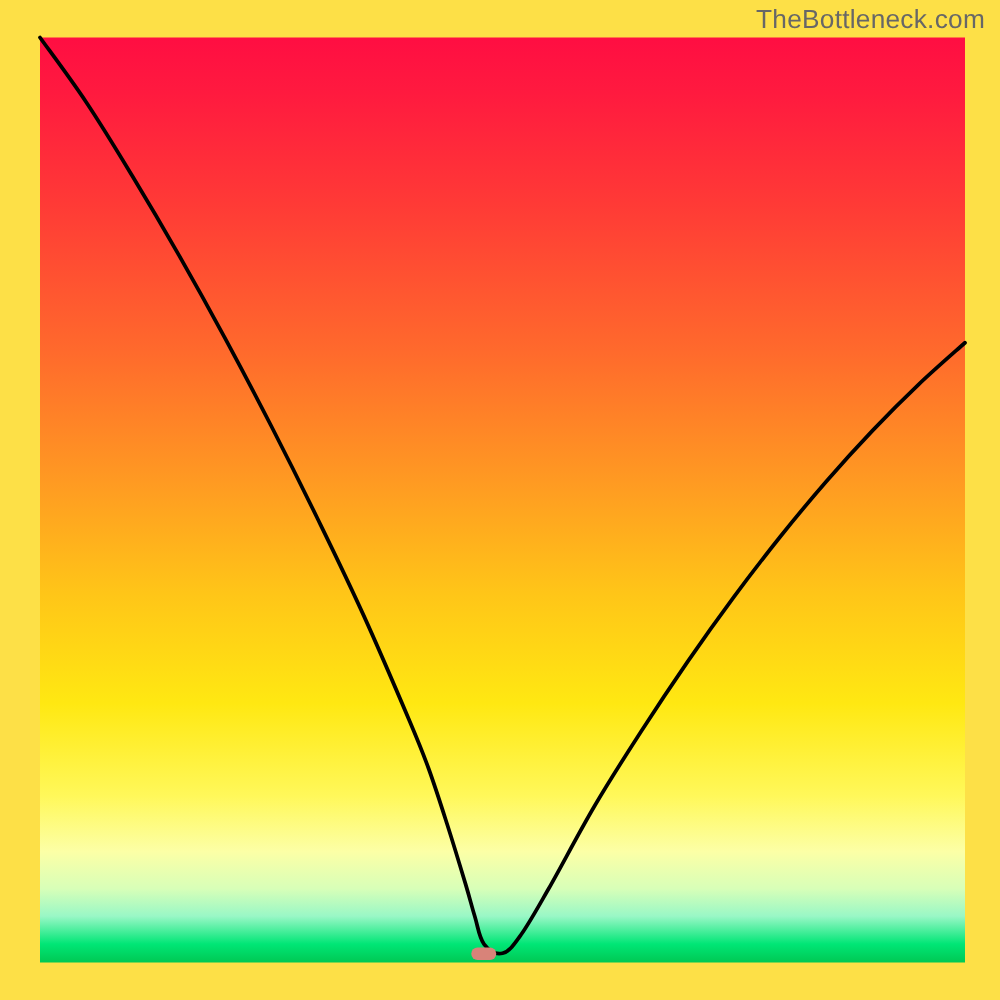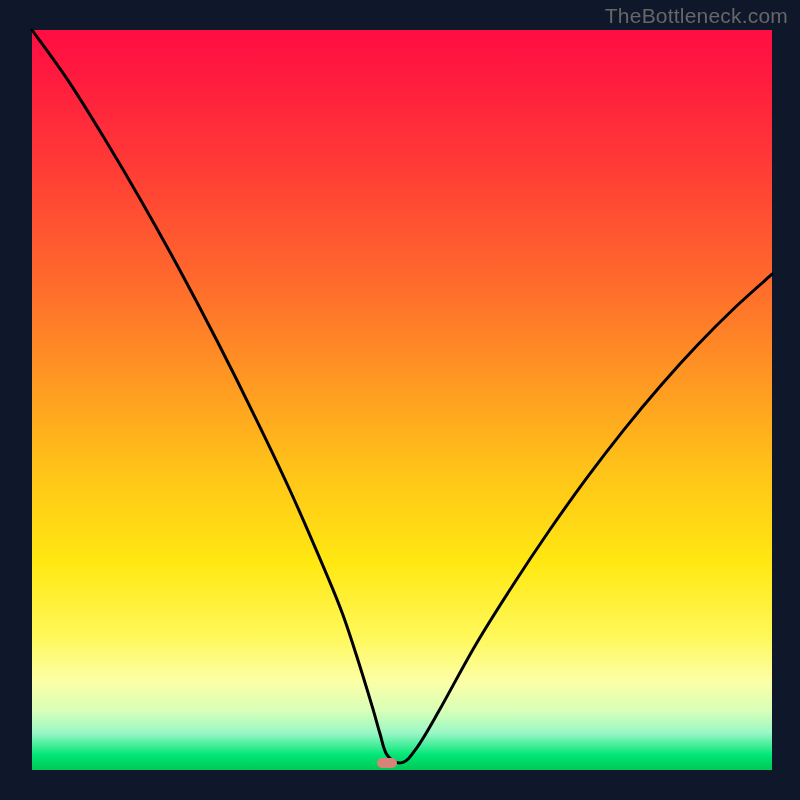--- a/index.html
+++ b/index.html
@@ -8,21 +8,21 @@
     width: 800px;
     height: 800px;
     background: #000;
     overflow: hidden;
     font-family: Arial, Helvetica, sans-serif;
   }
   .frame {
     position: relative;
     width: 800px;
     height: 800px;
-    background: #0f172a;
+    background: #fde047;
   }
   .plot {
     position: absolute;
     left: 32px;
     top: 30px;
     width: 740px;
     height: 740px;
     background: linear-gradient(
       to bottom,
       #ff0e42 0%,

